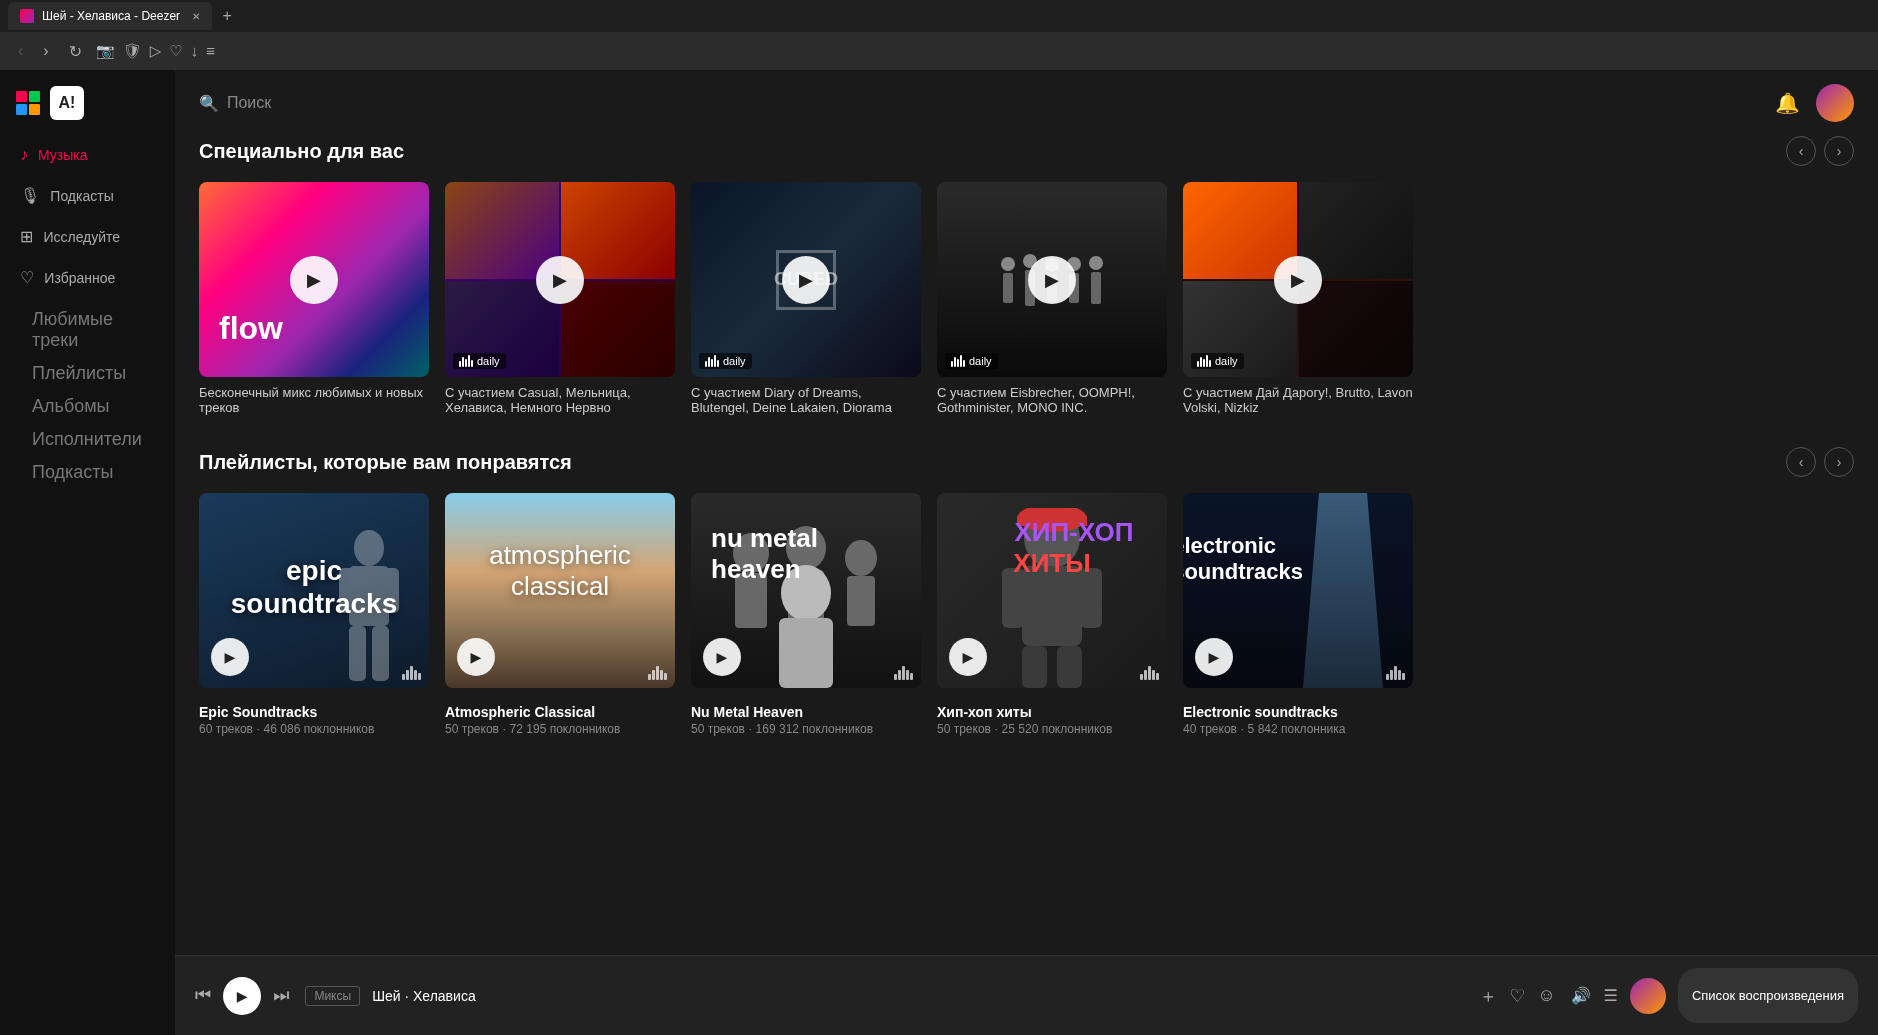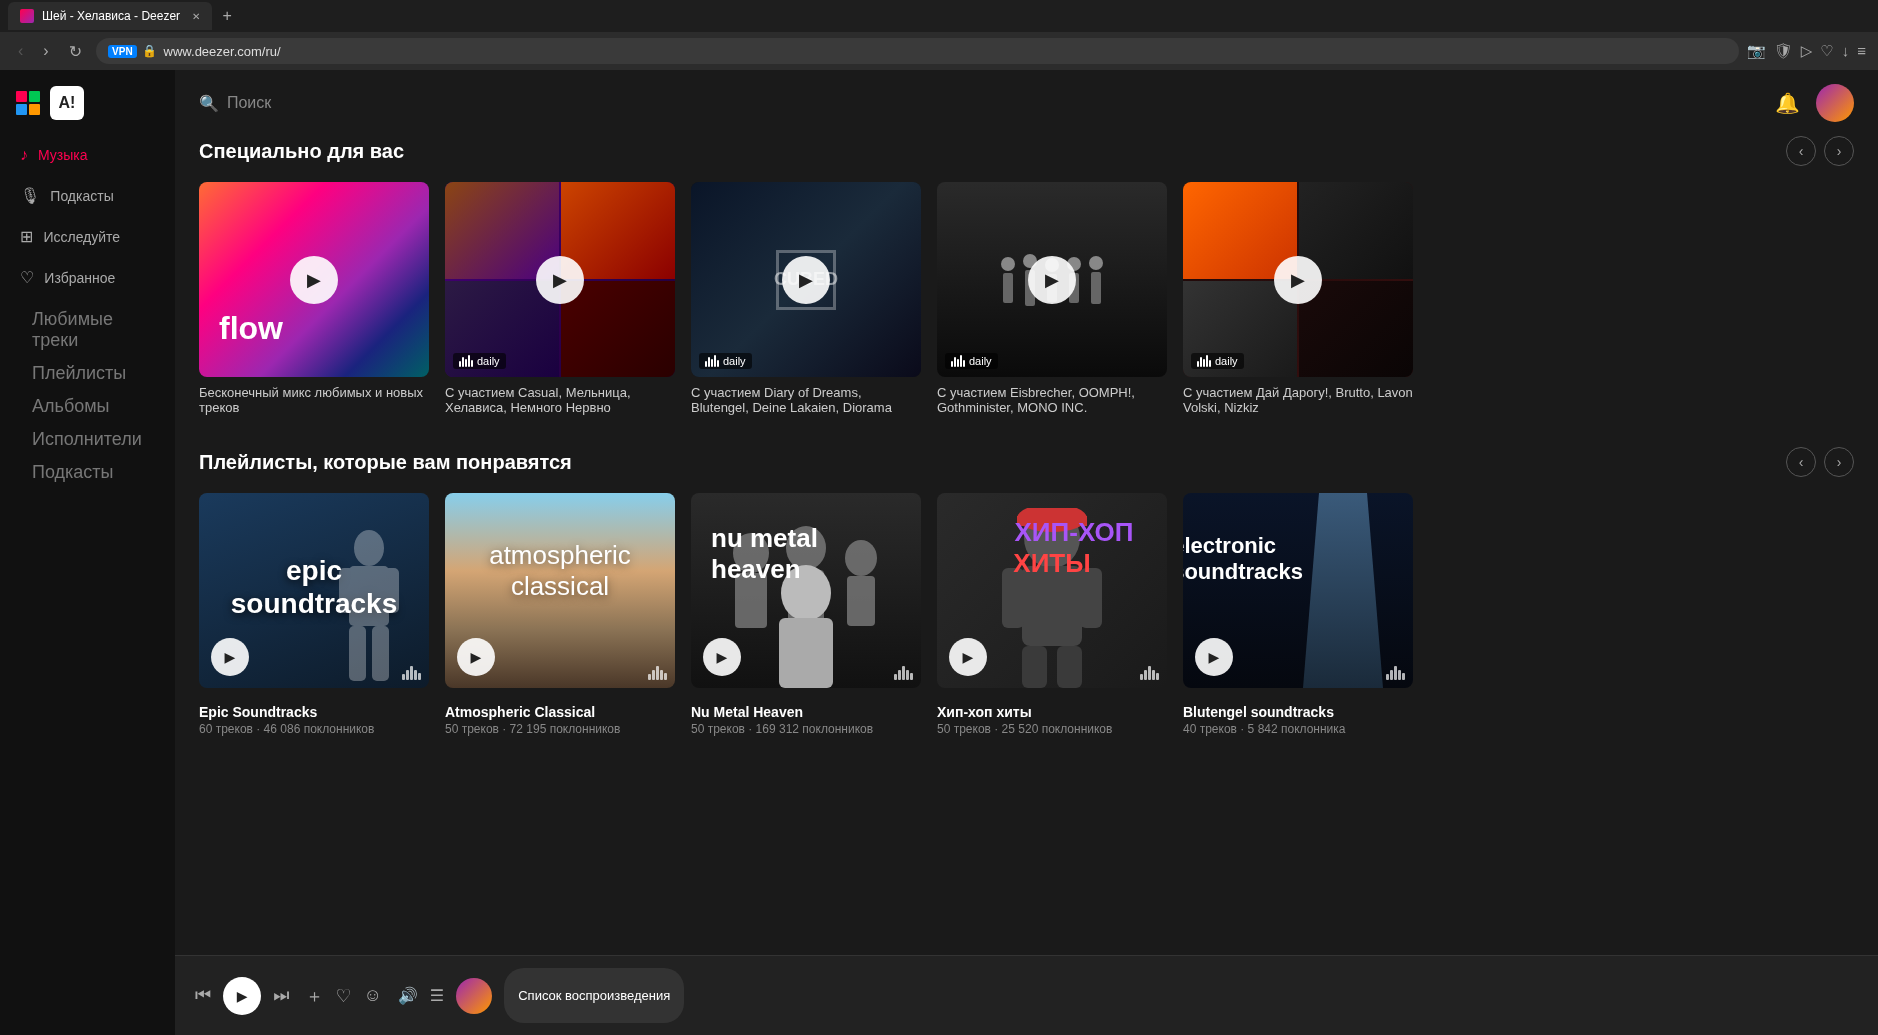--- a/index.html
+++ b/index.html
@@ -680,25 +680,20 @@
       <div class="tab-favicon"></div>
       <span>Шей - Хелависа - Deezer</span>
       <span class="tab-close">✕</span>
     </div>
     <span class="tab-new">+</span>
   </div>
   <div class="nav-bar">
     <span class="nav-btn disabled">‹</span>
     <span class="nav-btn">›</span>
     <span class="nav-btn">↻</span>
-    <div class="address-bar">
-      <span class="vpn-badge">VPN</span>
-      <span class="lock-icon">🔒</span>
-      <span>www.deezer.com/ru/</span>
-    </div>
     <div class="nav-actions">
       <span>📷</span>
       <span>🛡</span>
       <span>▷</span>
       <span>♡</span>
       <span>↓</span>
       <span>≡</span>
     </div>
   </div>
 </div>
@@ -1040,35 +1035,39 @@
               <div class="deezer-badge">
                 <div class="deezer-badge-bars">
                   <div class="deezer-badge-bar" style="height:6px"></div>
                   <div class="deezer-badge-bar" style="height:10px"></div>
                   <div class="deezer-badge-bar" style="height:14px"></div>
                   <div class="deezer-badge-bar" style="height:10px"></div>
                   <div class="deezer-badge-bar" style="height:7px"></div>
                 </div>
               </div>
             </div>
-            <div class="playlist-card-title">Blutengel soundtracks</div>
+            <div class="playlist-card-title">Electronic soundtracks</div>
             <div class="playlist-card-subtitle">40 треков · 5 842 поклонника</div>
           </div>
 
         </div>
       </div>
 
     </div>
 
     <div class="player-bar-wrapper" style="position:relative;">
       <div class="player-bar">
         <div class="player-controls">
           <span class="player-btn">⏮</span>
           <div class="player-btn-play">▶</div>
           <span class="player-btn">⏭</span>
+        </div>
+        <div class="player-info">
+          <span class="player-mix-label">Миксы</span>
+          <span class="player-track-name">Шей · Хелависа</span>
         </div>
         <div class="player-actions">
           <span>＋</span>
           <span>♡</span>
           <span>☺</span>
         </div>
         <div class="player-right">
           <span class="volume-icon">🔊</span>
           <span class="queue-icon">☰</span>
           <div class="player-avatar"></div>

